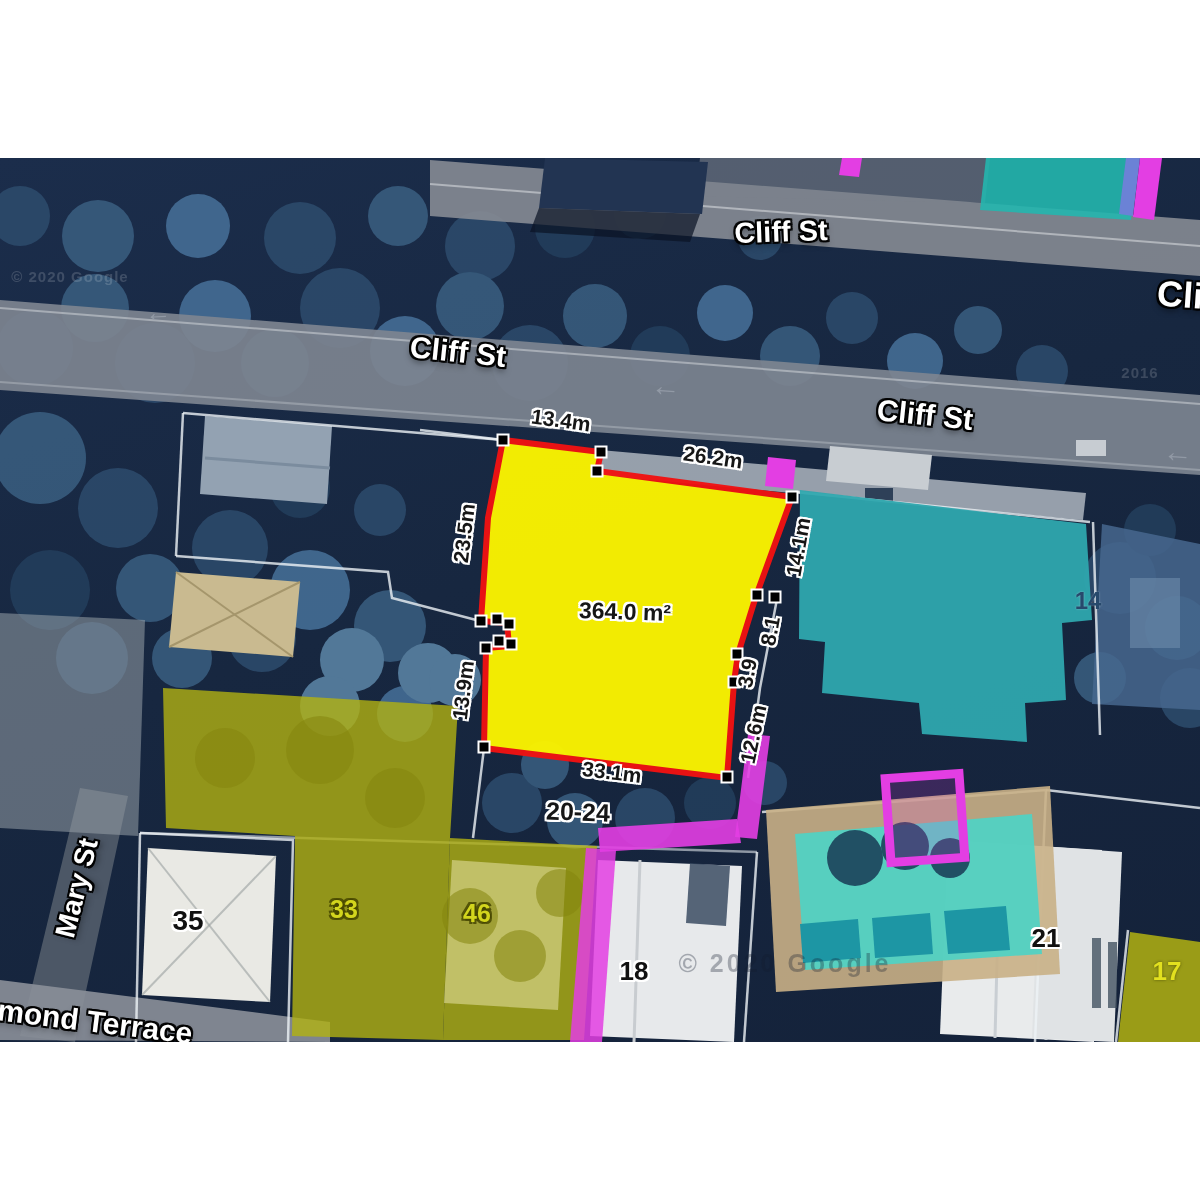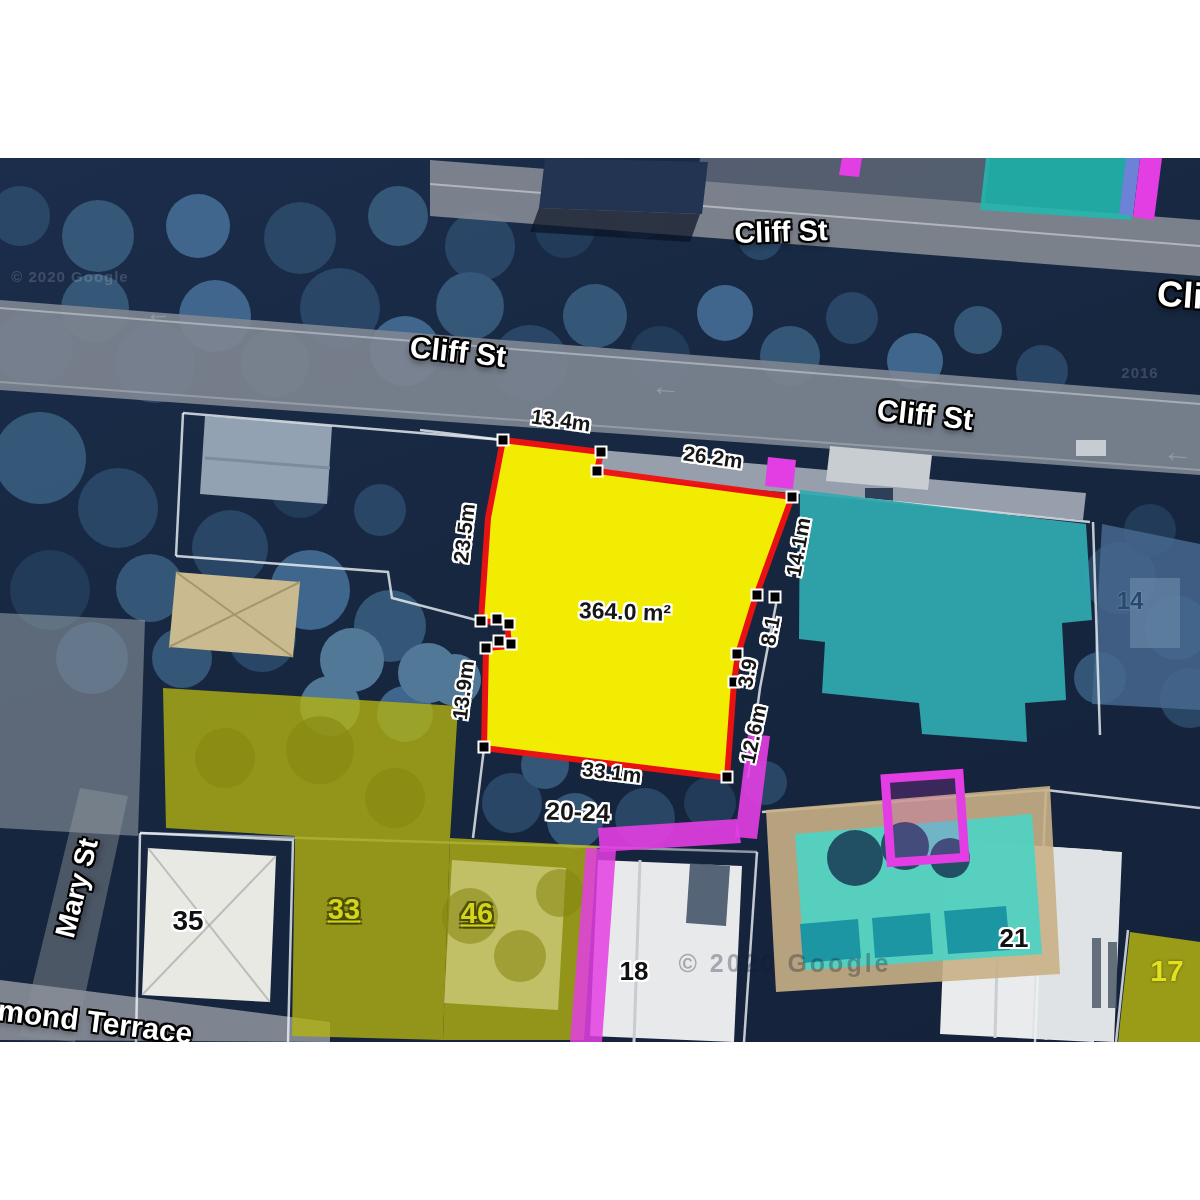--- a/index.html
+++ b/index.html
@@ -14,24 +14,24 @@
     text-shadow:-2px -2px 0 rgba(0,0,0,.9),2px -2px 0 rgba(0,0,0,.9),
                 -2px 2px 0 rgba(0,0,0,.9),2px 2px 0 rgba(0,0,0,.9),
                 -2px 0 0 rgba(0,0,0,.9),2px 0 0 rgba(0,0,0,.9),
                 0 -2px 0 rgba(0,0,0,.9),0 2px 0 rgba(0,0,0,.9),0 4px 6px rgba(0,0,0,.5);}
   .meas{color:#161616;font-size:21px;
     text-shadow:-2px -2px 0 #fff,2px -2px 0 #fff,-2px 2px 0 #fff,2px 2px 0 #fff,
                 -2px 0 0 #fff,2px 0 0 #fff,0 -2px 0 #fff,0 2px 0 #fff;}
   .lot-dark{color:#111;font-size:26px;
     text-shadow:-2px -2px 0 #fff,2px -2px 0 #fff,-2px 2px 0 #fff,2px 2px 0 #fff,
                 -2px 0 0 #fff,2px 0 0 #fff,0 -2px 0 #fff,0 2px 0 #fff;}
-  .lot-olive{color:#d3d51d;font-size:29px;
+  .lot-olive{color:#d3d51d;font-size:25px;
     text-shadow:-2px -2px 0 rgba(70,70,0,.85),2px -2px 0 rgba(70,70,0,.85),
-                -2px 2px 0 rgba(70,70,0,.85),2px 2px 0 rgba(70,70,0,.85);text-decoration:underline;}
-  .lot-yellow{color:#e2e01f;font-size:30px;text-shadow:0 0 3px rgba(60,60,0,.7);text-align:right;}
+                -2px 2px 0 rgba(70,70,0,.85),2px 2px 0 rgba(70,70,0,.85);}
+  .lot-yellow{color:#e2e01f;font-size:26px;text-shadow:0 0 3px rgba(60,60,0,.7);text-align:right;}
   .lot-navy{color:#27496c;font-size:24px;text-shadow:0 0 2px rgba(210,225,235,.5);}
   .wm-light{color:rgba(255,255,255,.16);font-size:15px;font-weight:bold;letter-spacing:1px;}
   .wm-dark{color:rgba(18,28,48,.32);font-size:25px;font-weight:bold;letter-spacing:3px;}
   .arrow{color:rgba(148,155,167,.92);font-size:30px;font-weight:bold;}
 </style>
 </head>
 <body>
 
 <div class="page">
   <div class="map">
@@ -241,21 +241,21 @@
     <div class="lbl meas" style="left:753px;top:576px;--r:-78deg">12.6m</div>
     <div class="lbl meas" style="left:612px;top:614px;--r:7deg">33.1m</div>
 
     <div class="lbl meas" style="left:625px;top:454px;--r:2deg;font-size:23px">364.0 m²</div>
     <div class="lbl meas" style="left:578px;top:654px;--r:2deg;font-size:25px">20-24</div>
 
     <div class="lbl lot-dark" style="left:188px;top:763px;font-size:28px">35</div>
     <div class="lbl lot-olive" style="left:344px;top:751px">33</div>
     <div class="lbl lot-olive" style="left:477px;top:755px">46</div>
     <div class="lbl lot-dark" style="left:634px;top:813px">18</div>
-    <div class="lbl lot-dark" style="left:1014px;top:780px">21</div>
+    <div class="lbl lot-dark" style="left:1046px;top:780px">21</div>
     <div class="lbl lot-yellow" style="left:1167px;top:813px">17</div>
-    <div class="lbl lot-navy" style="left:1130px;top:443px">14</div>
+    <div class="lbl lot-navy" style="left:1088px;top:443px">14</div>
 
     <div class="lbl wm-light" style="left:70px;top:118px">© 2020 Google</div>
     <div class="lbl wm-dark" style="left:785px;top:805px">© 2020 Google</div>
     <div class="lbl wm-light" style="left:1140px;top:214px">2016</div>
   </div>
 </div>
 
 </body></html>

